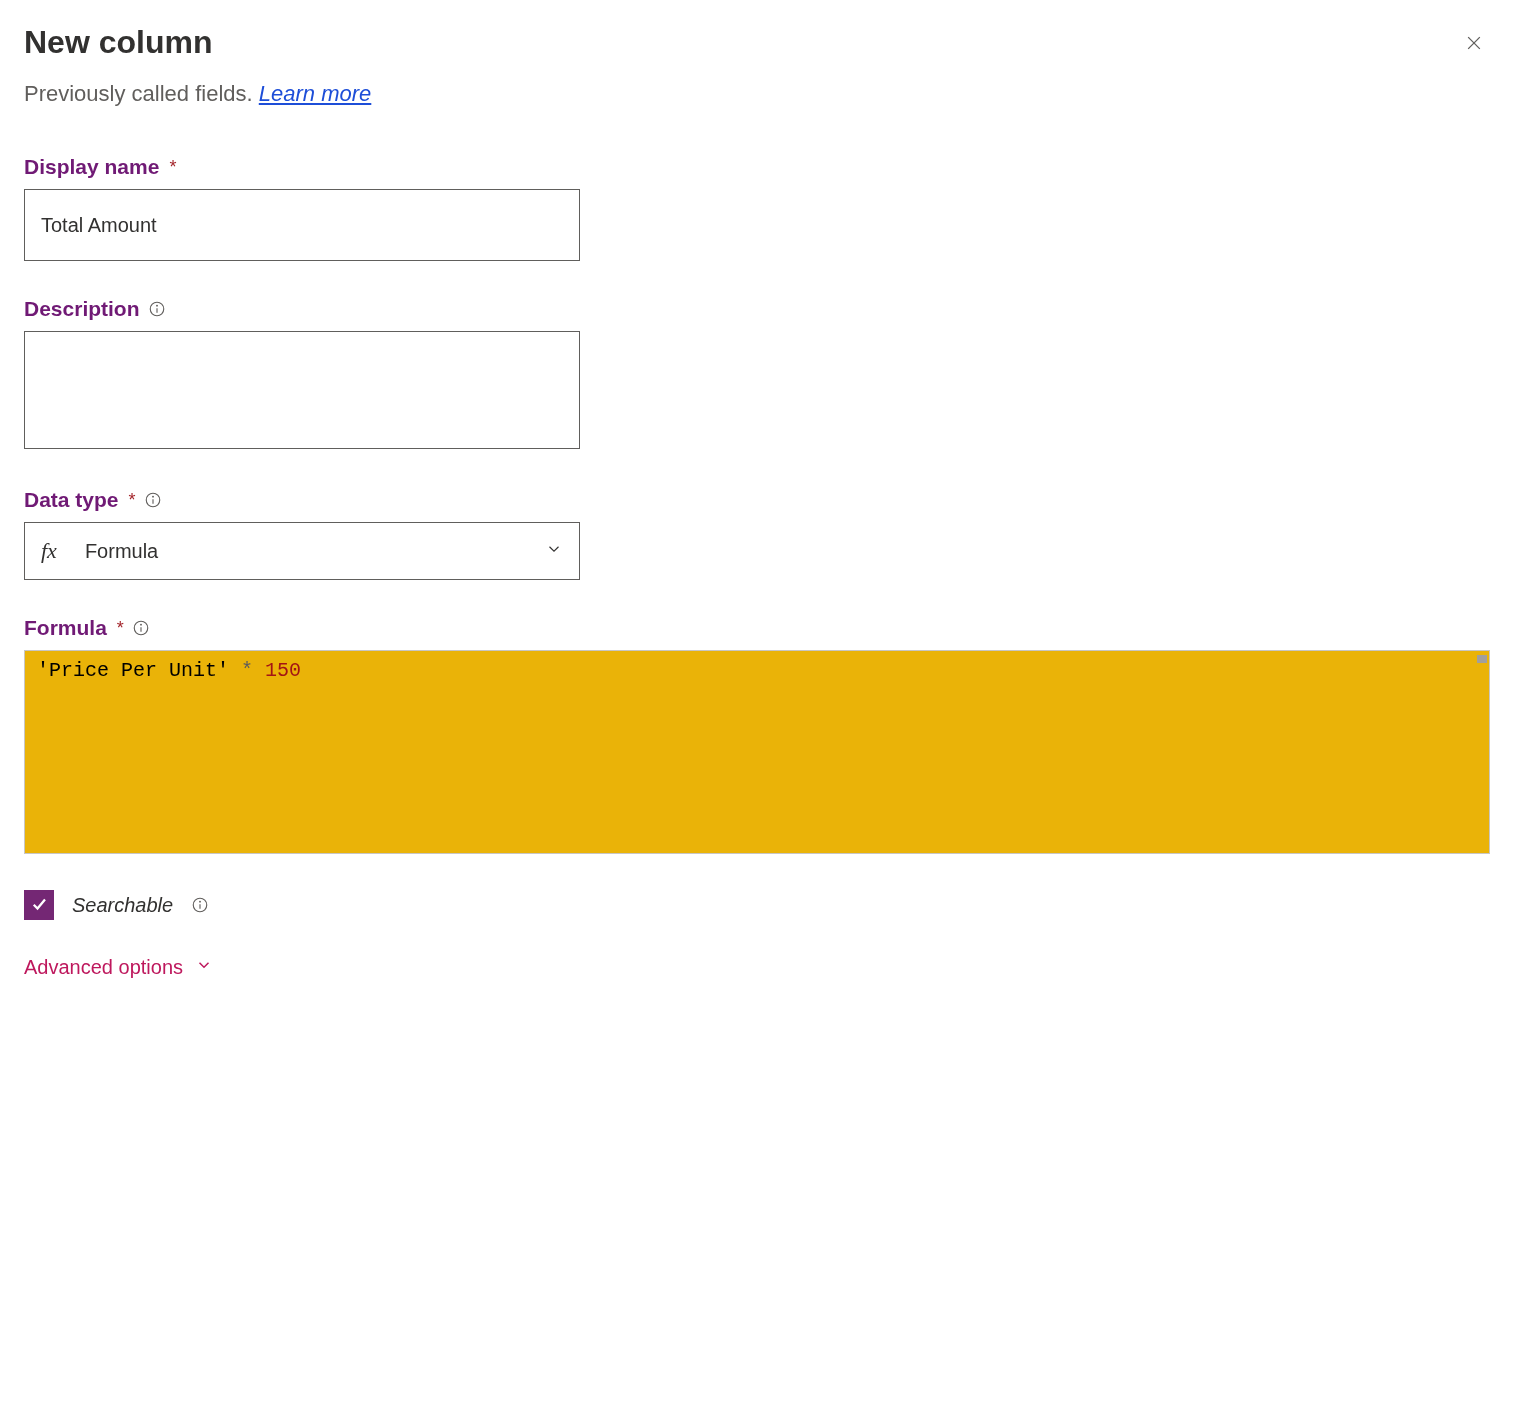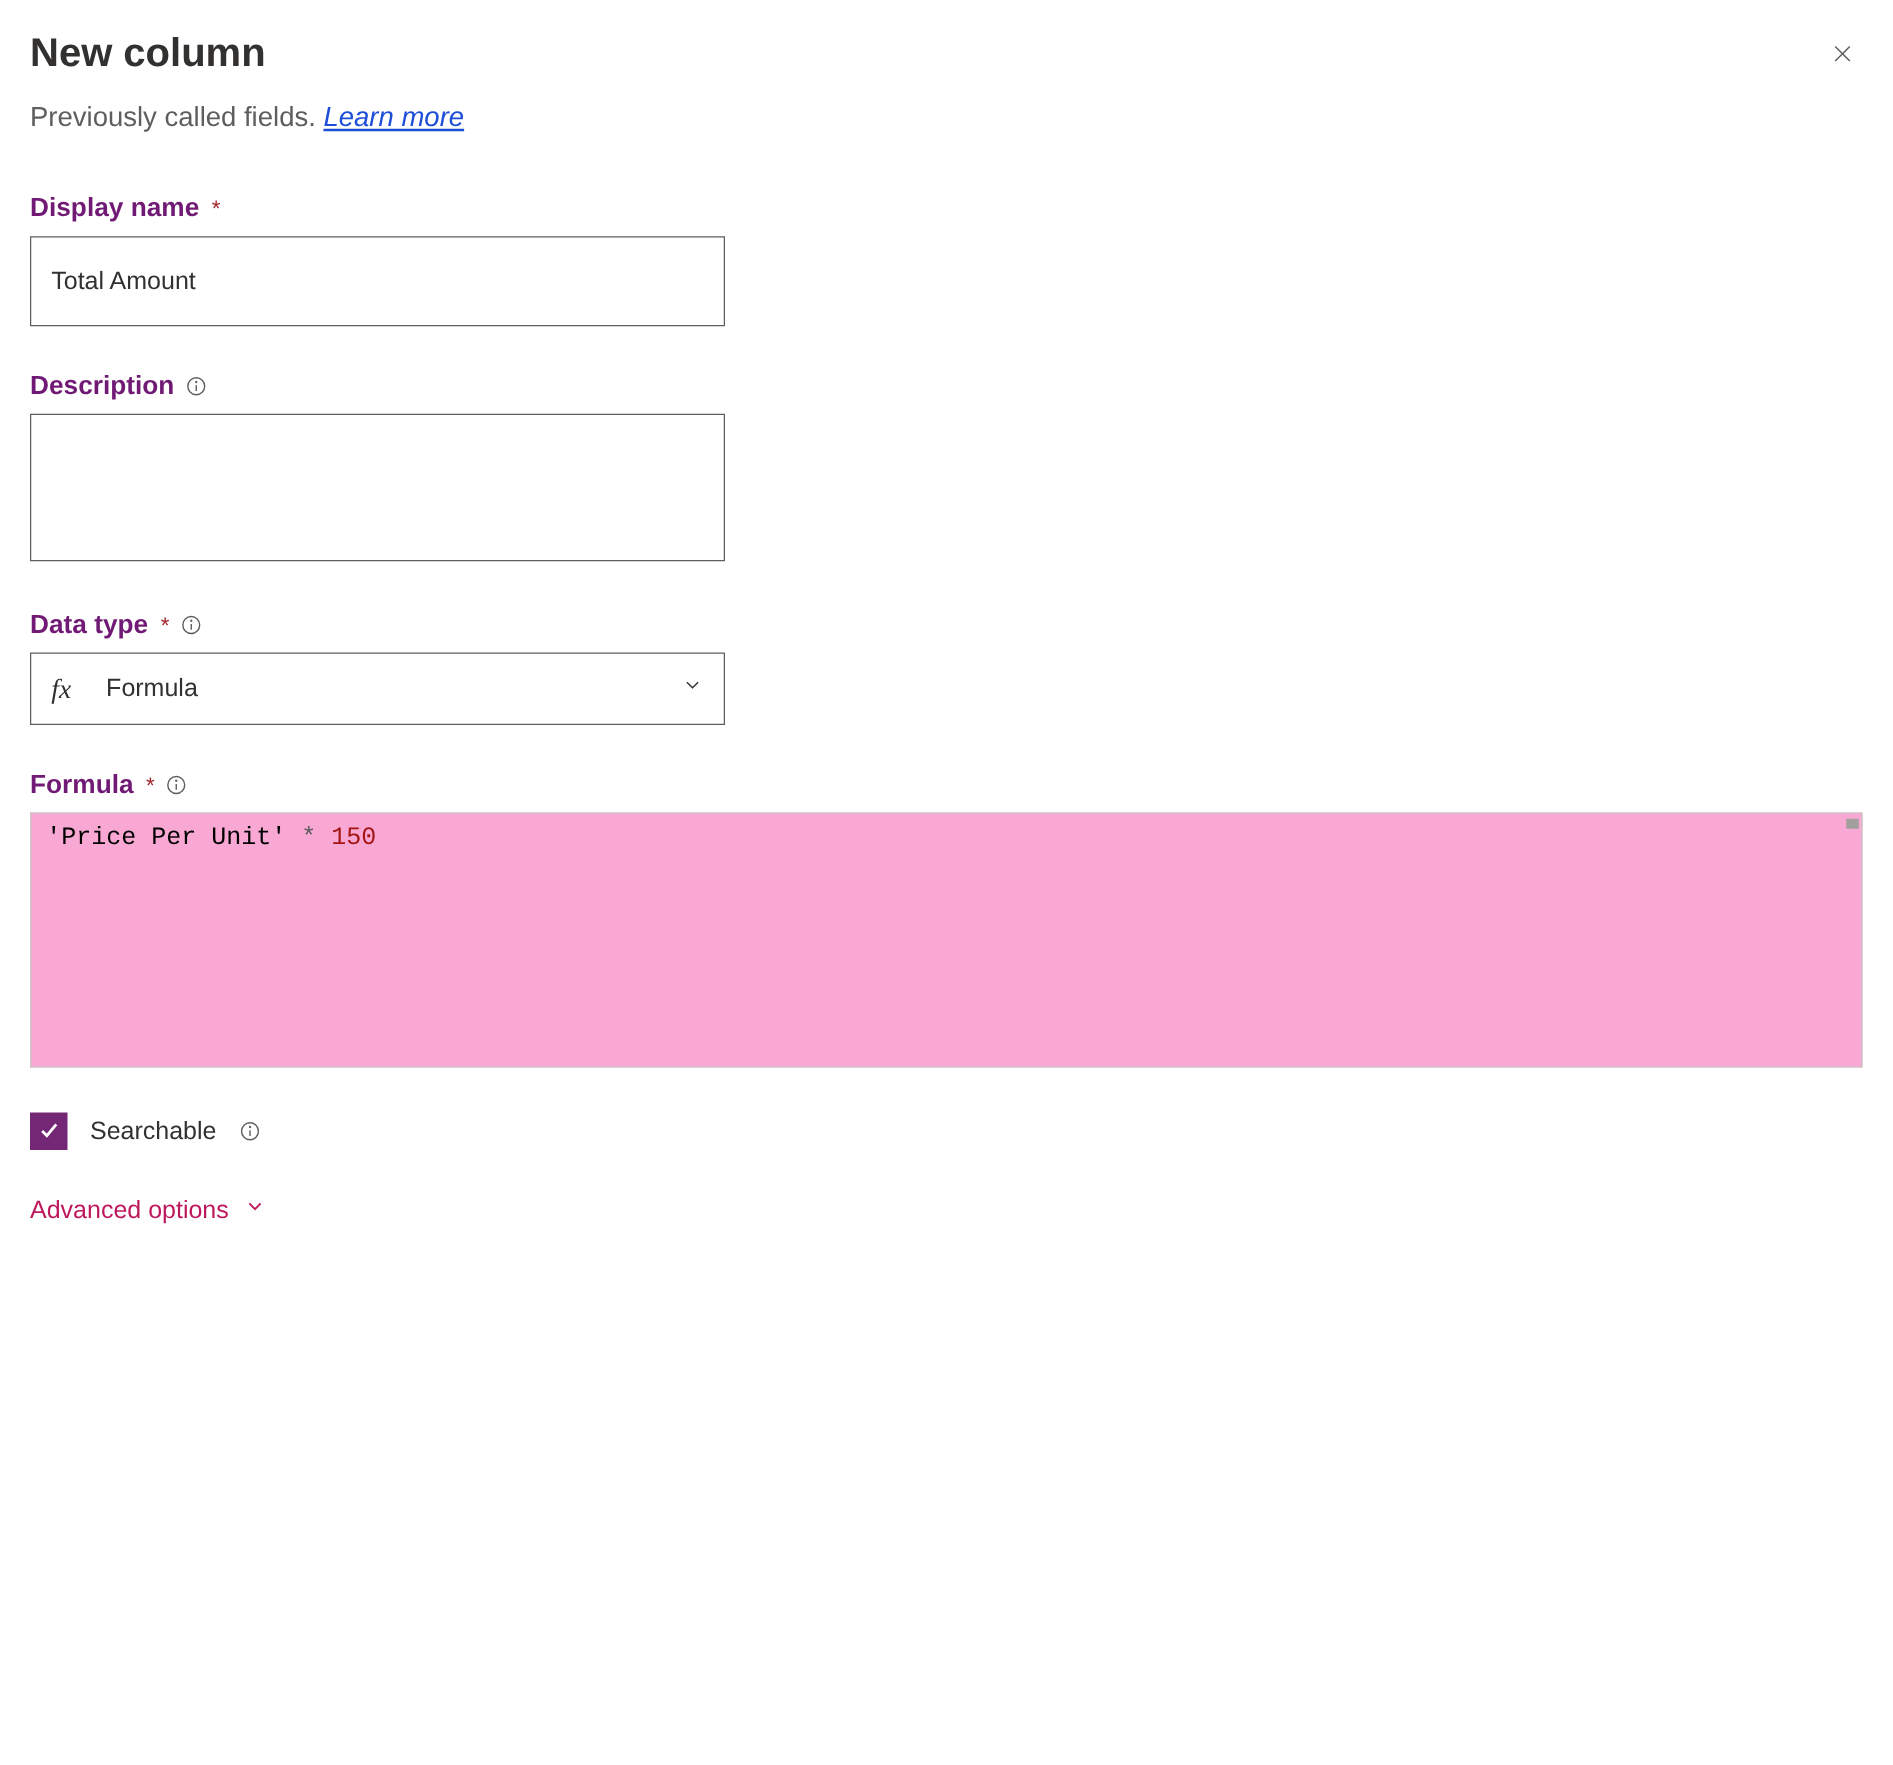--- a/index.html
+++ b/index.html
@@ -142,21 +142,21 @@
       height: 18px;
       color: #323130;
     }
     .formula-editor {
       width: 100%;
       height: 204px;
       border: 1px solid #c8c6c4;
       padding: 8px 12px;
       font-family: 'Consolas', 'Courier New', monospace;
       font-size: 20px;
-      background: #f9a8d4;
+      background: #eab308;
       position: relative;
       overflow: hidden;
     }
     .formula-content {
       white-space: pre;
     }
     .formula-string {
       color: #000000;
     }
     .formula-operator {
@@ -171,20 +171,21 @@
       top: 4px;
       width: 10px;
       height: 8px;
       background: #a19f9d;
     }
     .checkbox-row {
       display: flex;
       align-items: center;
       gap: 18px;
       margin-bottom: 36px;
+      font-style: italic;
     }
     .checkbox {
       width: 30px;
       height: 30px;
       background: #742774;
       display: flex;
       align-items: center;
       justify-content: center;
       cursor: pointer;
       border: none;

